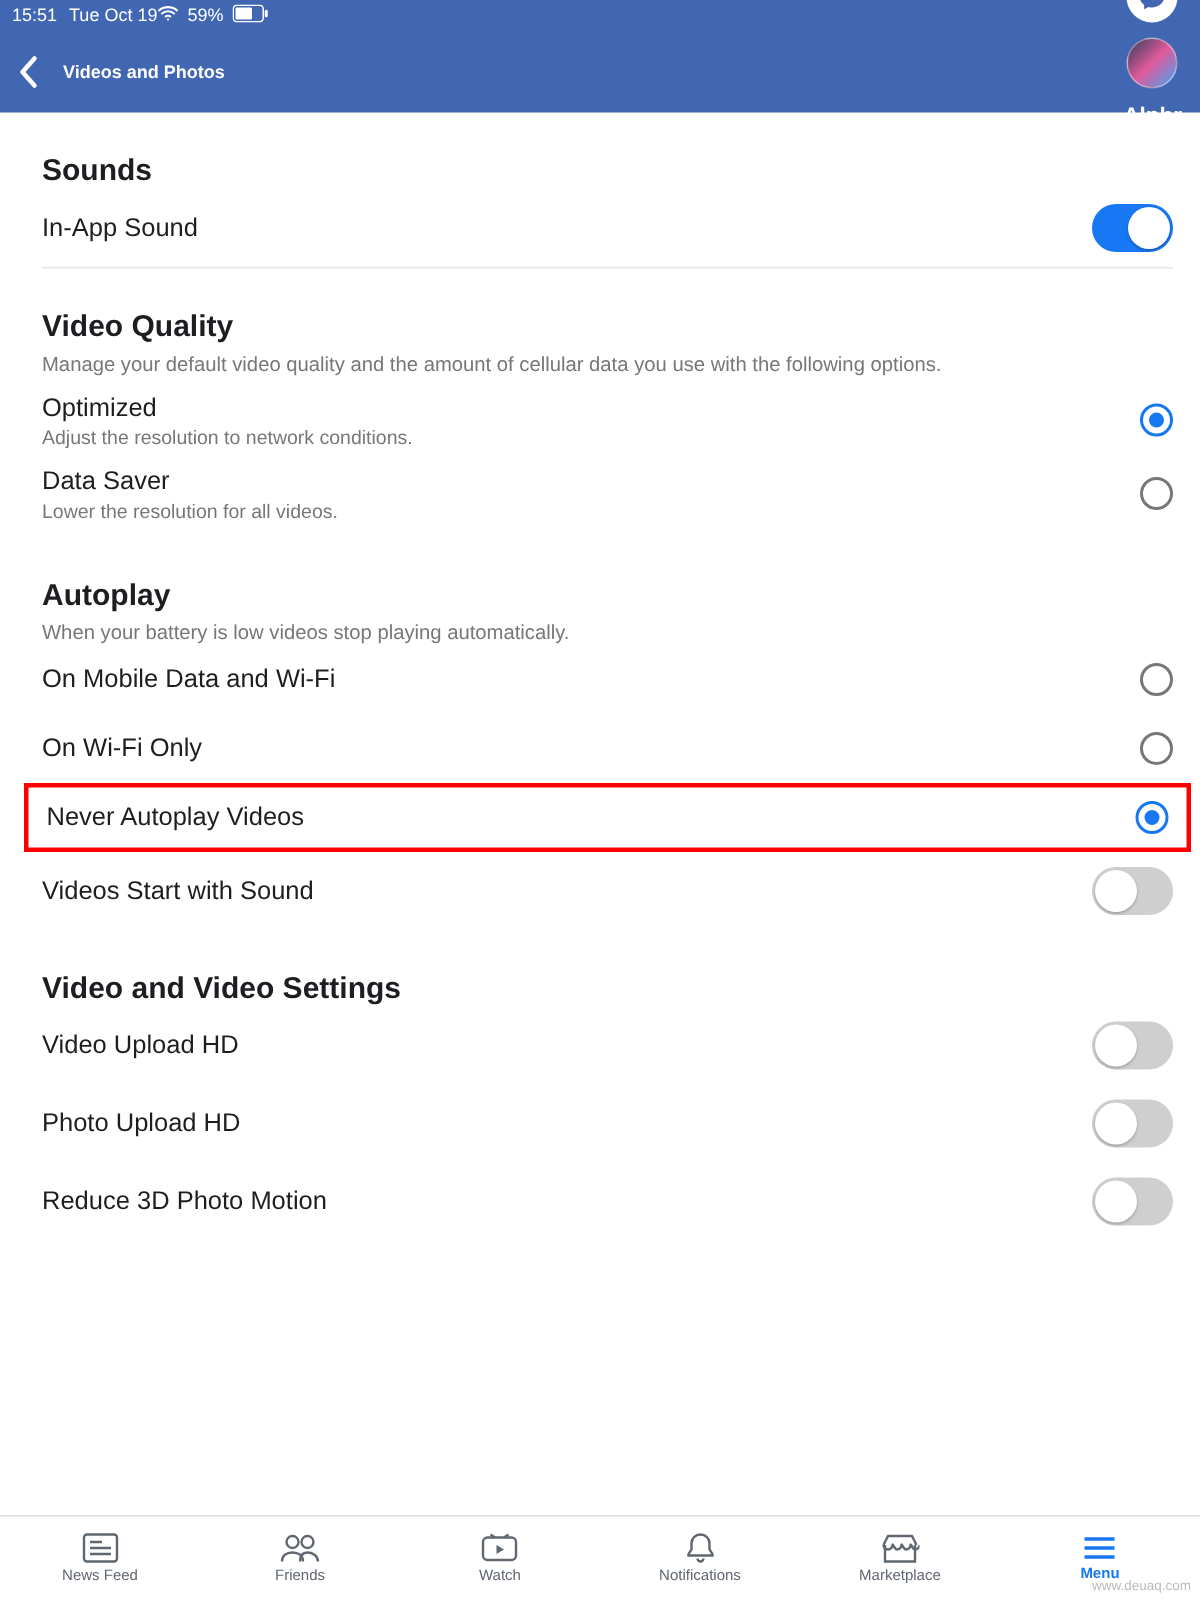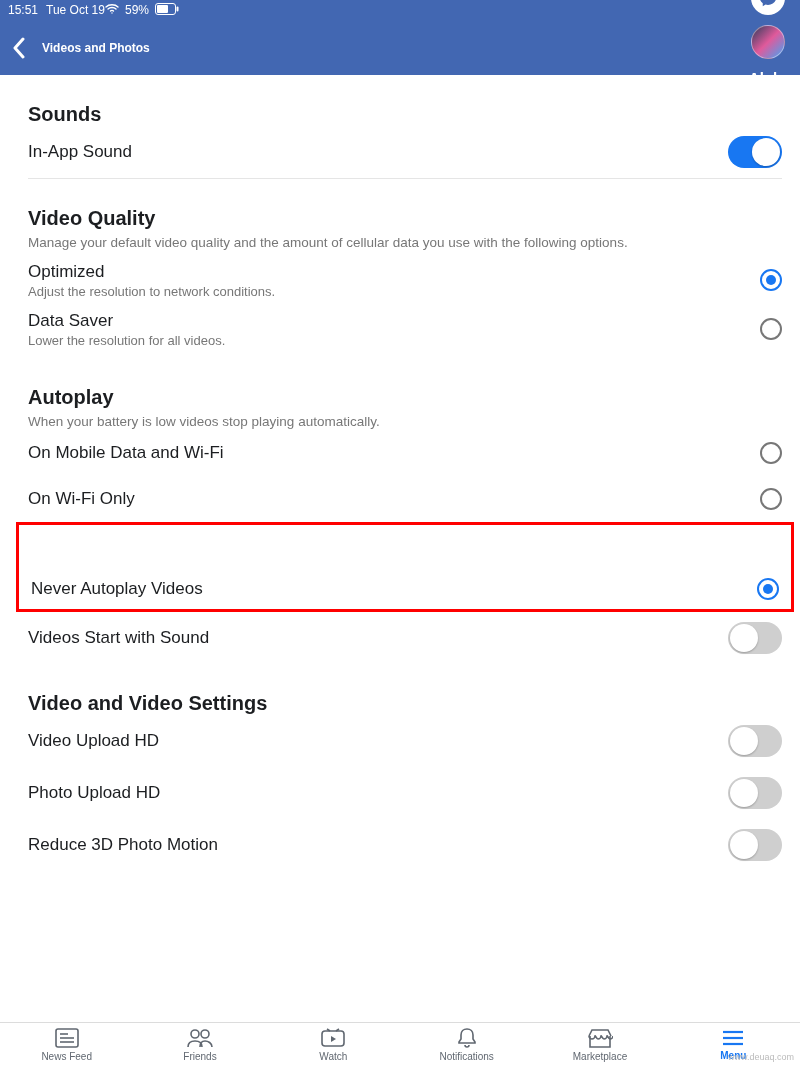--- a/index.html
+++ b/index.html
@@ -72,21 +72,21 @@
 
   .highlight-box {
     border: 3px solid #ff0000;
     margin-left: -12px; margin-right: -12px;
     padding-left: 12px; padding-right: 12px;
   }
 
   
   .tab-bar {
     position: absolute; bottom: 0; left: 0; right: 0;
-    height: 44px; background: #fff; border-top: 1px solid #dcdcdc;
+    height: 56px; background: #fff; border-top: 1px solid #dcdcdc;
     display: flex;
   }
   .tab {
     flex: 1; display: flex; flex-direction: column; align-items: center; justify-content: center;
     gap: 2px; color: #606770; font-size: 10px;
   }
   .tab.active { color: #1877F2; font-weight: bold; }
   .tab svg { stroke: currentColor; fill: none; }
 
   .watermark {
@@ -184,21 +184,21 @@
         </div>
       <div class="radio"></div>
     </div>
     <div class="row" style="min-height:46px;">
       <div class="row-text">
           <div class="row-label">On Wi-Fi Only</div>
         </div>
       <div class="radio"></div>
     </div>
     <div class="highlight-box">
-      <div class="row" style="min-height:40px;padding:6px 0;margin-top:44px;">
+      <div class="row" style="min-height:40px;padding:6px 0;">
         <div class="row-text">
             <div class="row-label">Never Autoplay Videos</div>
           </div>
         <div class="radio selected"></div>
       </div>
     </div>
     <div class="row">
       <div class="row-text">
           <div class="row-label">Videos Start with Sound</div>
         </div>

